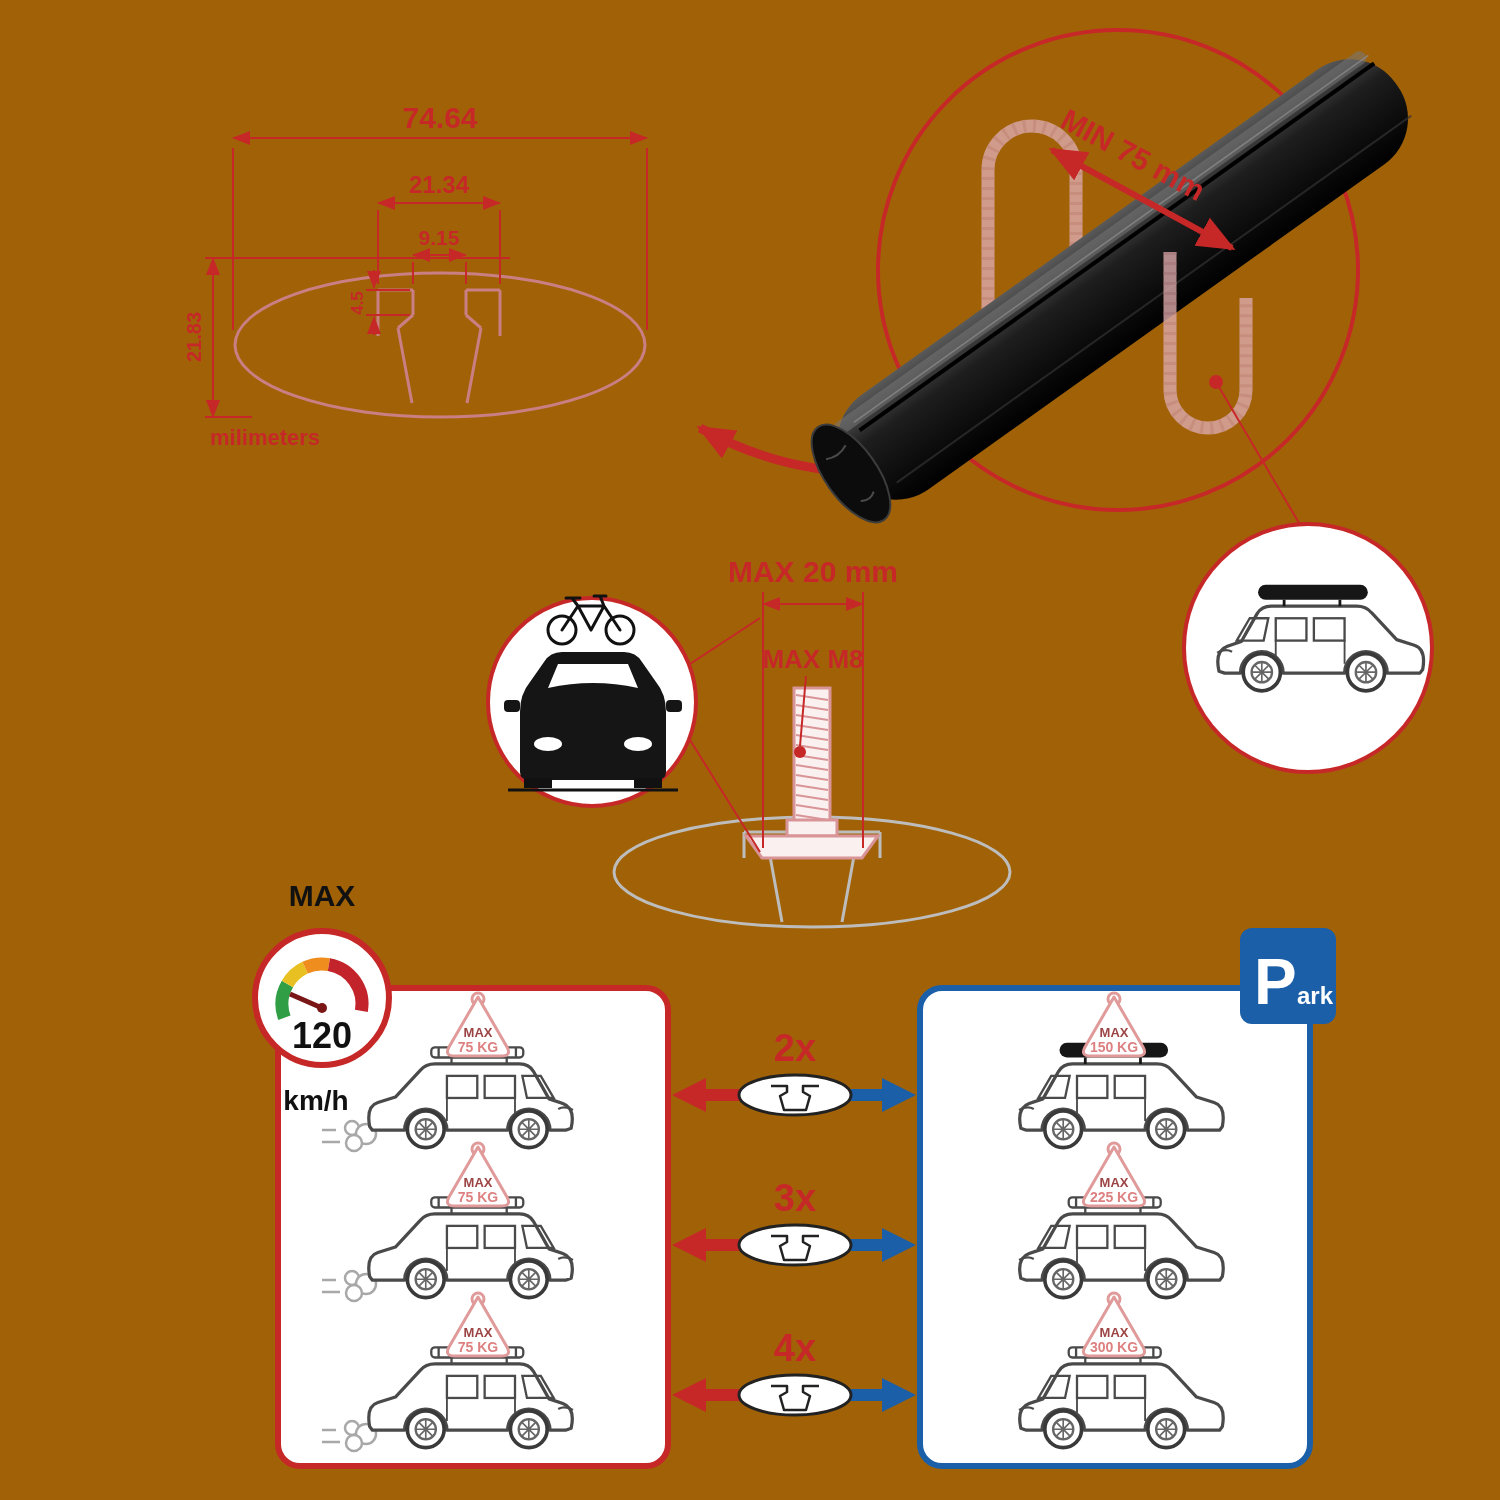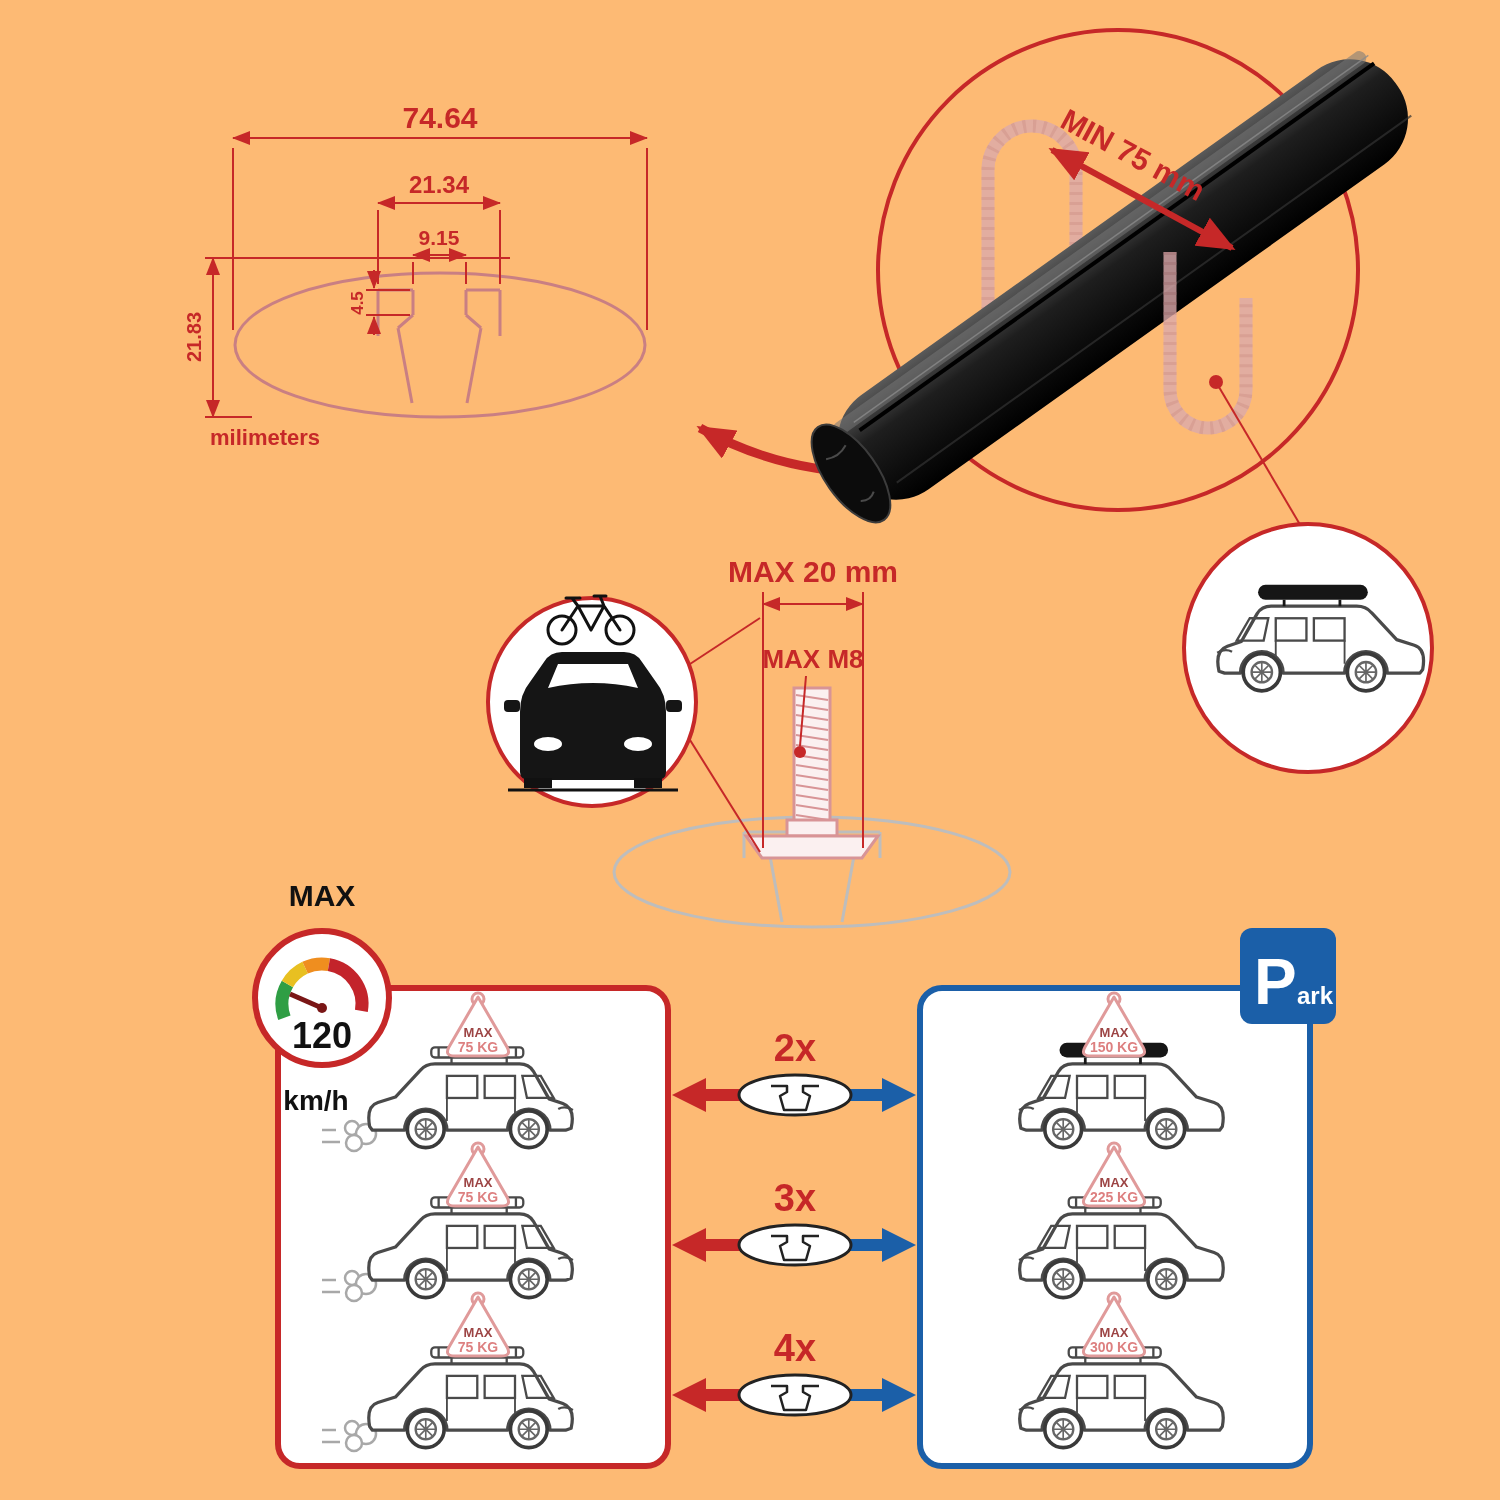--- a/index.html
+++ b/index.html
@@ -1,16 +1,16 @@
 <!DOCTYPE html>
 <html><head>
 <meta charset="utf-8">
 <style>
   html,body{margin:0;padding:0;background:#fff;}
-  .canvas{width:1500px;height:1500px;position:relative;background:#fdba74;overflow:hidden;}
+  .canvas{width:1500px;height:1500px;position:relative;background:#a16207;overflow:hidden;}
   svg{display:block;}
   svg text{font-family:"Liberation Sans","DejaVu Sans",sans-serif;font-weight:bold;}
   .dim{fill:#c62828;}
   .dimline{stroke:#c62828;stroke-width:2;fill:none;}
   .blk{fill:#111111;}
 </style>
 </head>
 <body>
 
 <div class="canvas">

